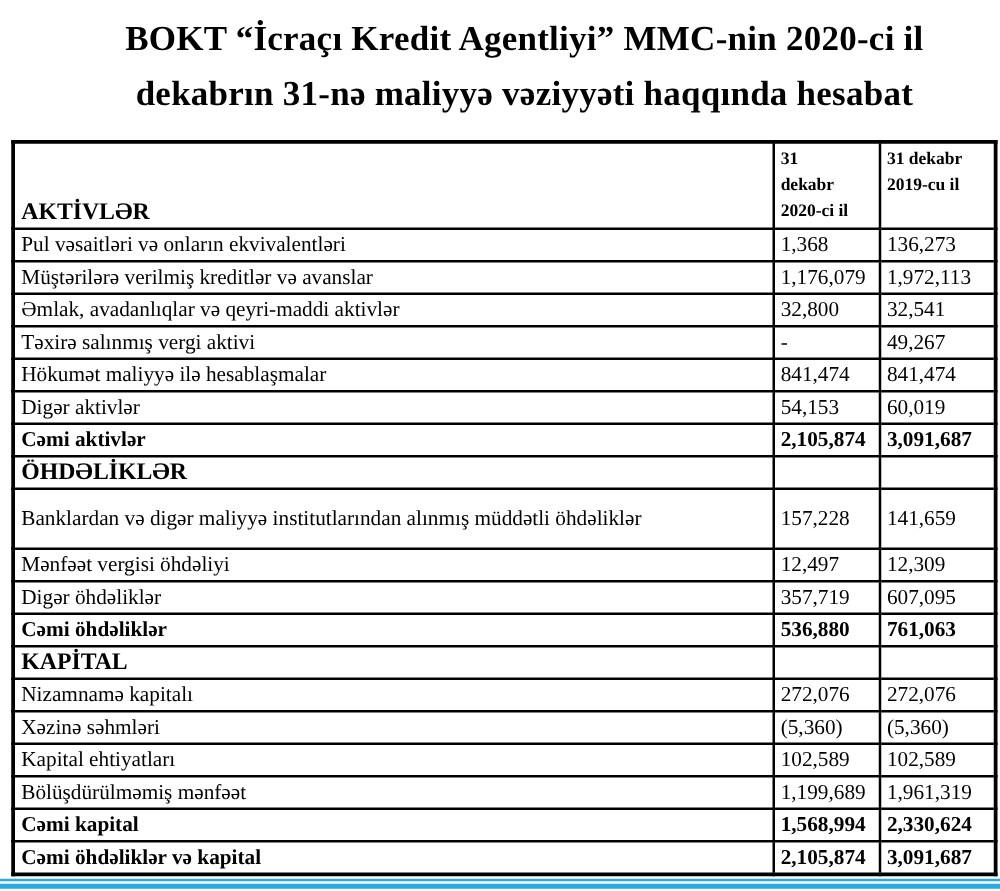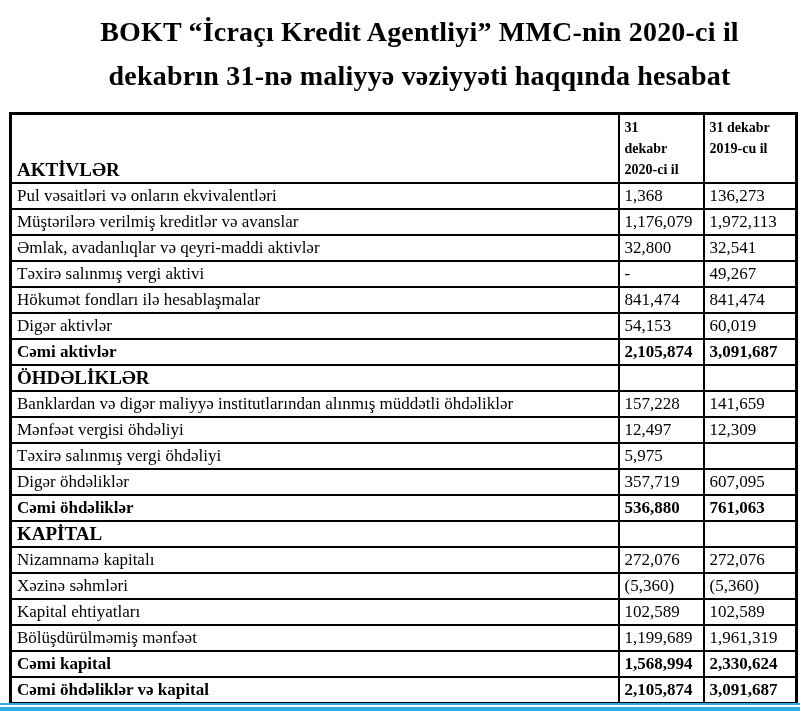--- a/index.html
+++ b/index.html
@@ -50,21 +50,21 @@
   th.date-col {
     vertical-align: top;
     font-size: 14px;
     font-weight: bold;
     white-space: pre-line;
     line-height: 21px;
   }
   tr.item td { font-weight: normal; }
   tr.total td { font-weight: bold; }
   tr.section td.label { font-weight: bold; font-size: 19px; }
-  tr.rh-tall td { height: 26px; }
+  tr.rh-tall td { height: 48px; }
   .footer-bar {
     position: absolute;
     left: 0;
     top: 702px;
     width: 800px;
     height: 10px;
   }
   .stripe-thin  { height: 2px; margin-top: 1px; }
   .stripe-thick { height: 4px; margin-top: 2px; }
 </style>
@@ -107,21 +107,21 @@
     <td class="label">Əmlak, avadanlıqlar və qeyri-maddi aktivlər</td>
     <td class="num">32,800</td>
     <td class="num">32,541</td>
   </tr>
       <tr class="item">
     <td class="label">Təxirə salınmış vergi aktivi</td>
     <td class="num">-</td>
     <td class="num">49,267</td>
   </tr>
       <tr class="item">
-    <td class="label">Hökumət fondları ilə hesablaşmalar</td>
+    <td class="label">Hökumət maliyyə ilə hesablaşmalar</td>
     <td class="num">841,474</td>
     <td class="num">841,474</td>
   </tr>
       <tr class="item">
     <td class="label">Digər aktivlər</td>
     <td class="num">54,153</td>
     <td class="num">60,019</td>
   </tr>
       <tr class="total">
     <td class="label">Cəmi aktivlər</td>
@@ -135,25 +135,20 @@
   </tr>
       <tr class="item rh-tall">
     <td class="label">Banklardan və digər maliyyə institutlarından alınmış müddətli öhdəliklər</td>
     <td class="num">157,228</td>
     <td class="num">141,659</td>
   </tr>
       <tr class="item">
     <td class="label">Mənfəət vergisi öhdəliyi</td>
     <td class="num">12,497</td>
     <td class="num">12,309</td>
-  </tr>
-      <tr class="item">
-    <td class="label">Təxirə salınmış vergi öhdəliyi</td>
-    <td class="num">5,975</td>
-    <td class="num"></td>
   </tr>
       <tr class="item">
     <td class="label">Digər öhdəliklər</td>
     <td class="num">357,719</td>
     <td class="num">607,095</td>
   </tr>
       <tr class="total">
     <td class="label">Cəmi öhdəliklər</td>
     <td class="num">536,880</td>
     <td class="num">761,063</td>

